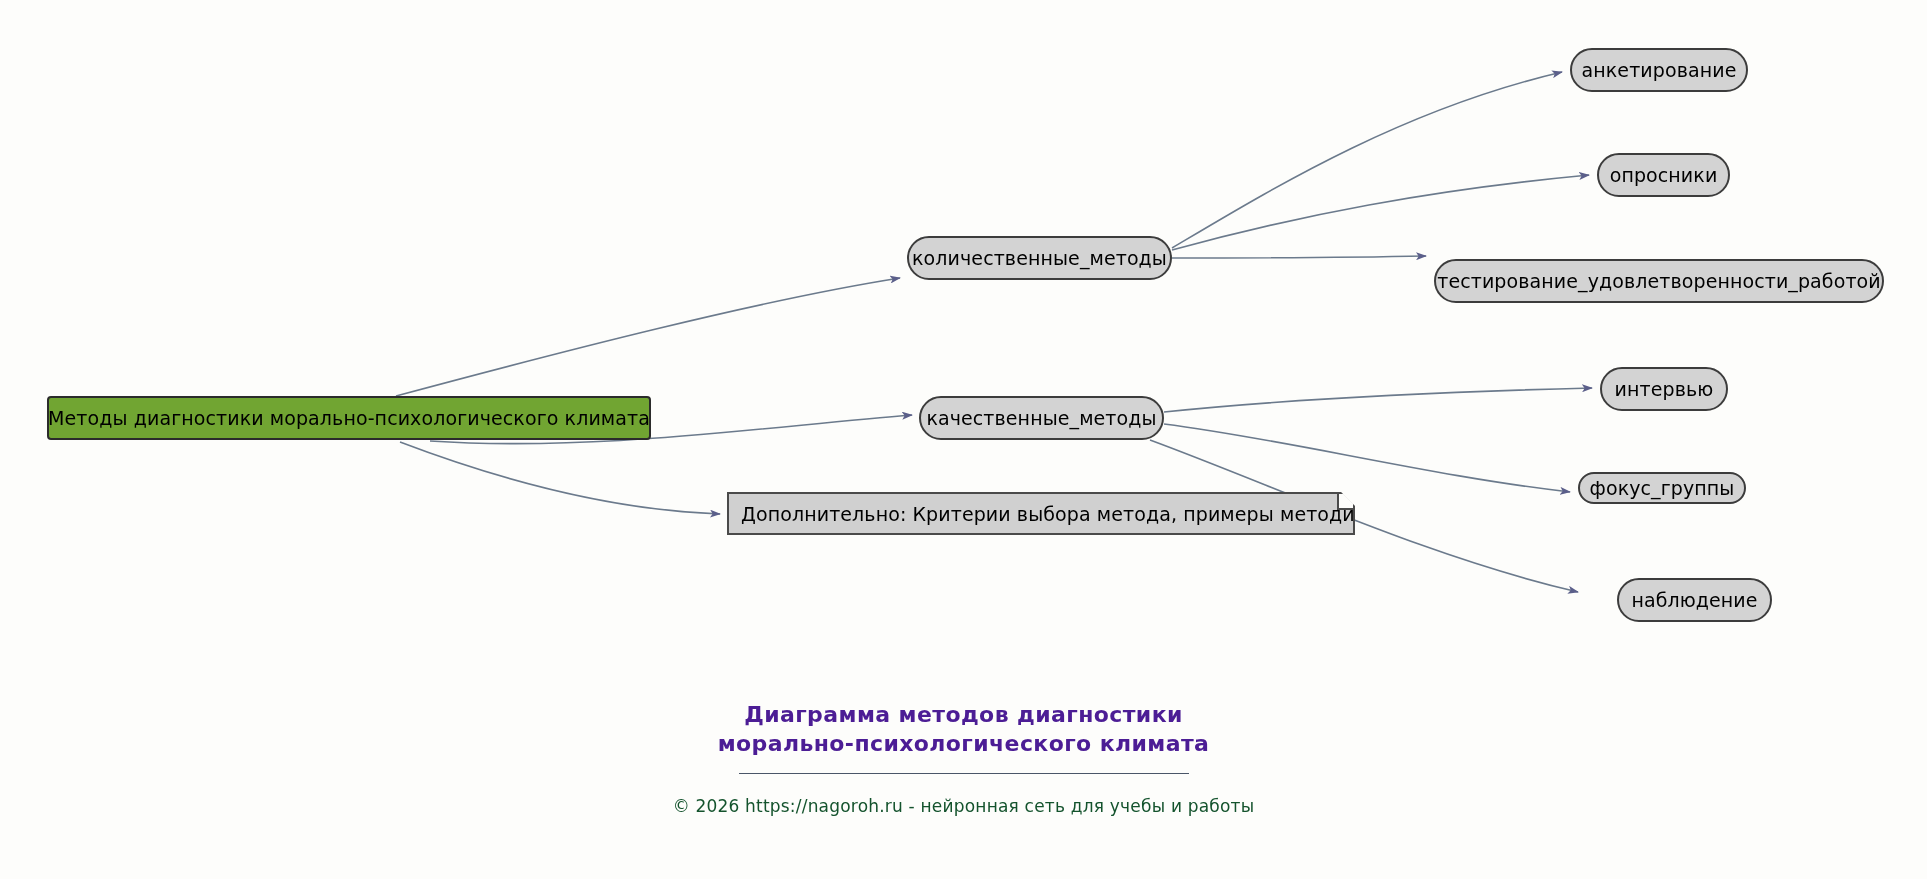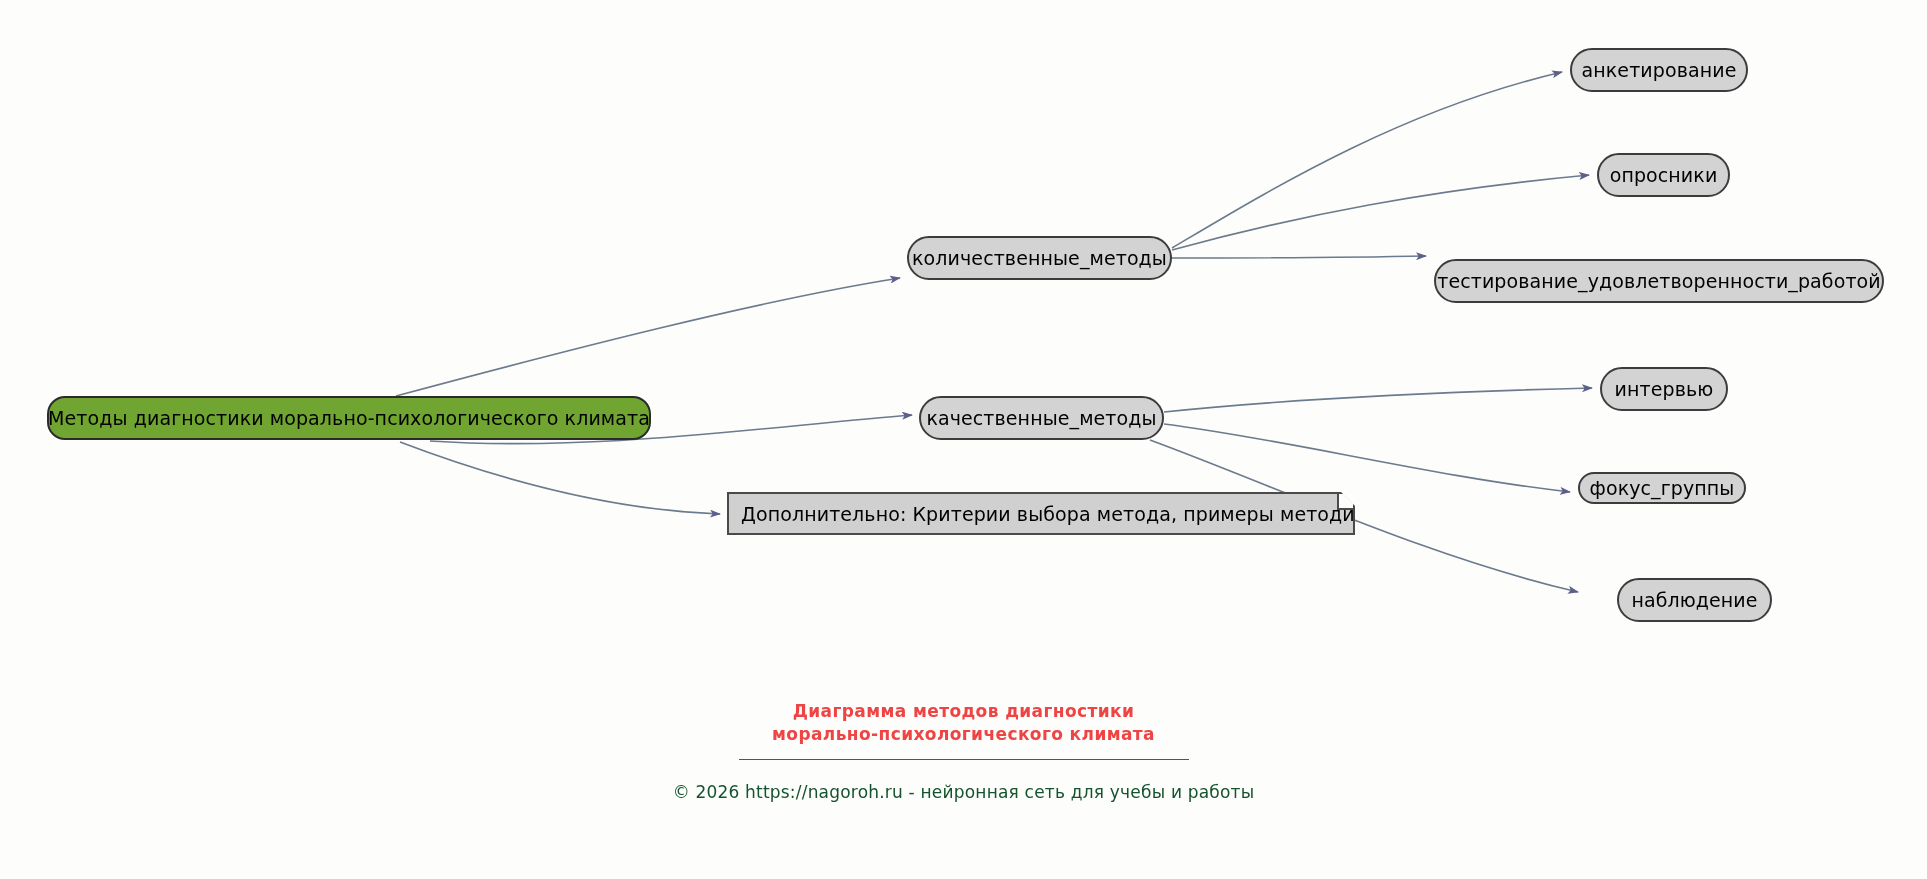--- a/index.html
+++ b/index.html
@@ -47,21 +47,21 @@
 
   .node-rounded {
     border: 2px solid #3c3c3c;
     border-radius: 22px;
     background: #d3d3d3;
   }
 
   .node-root {
     background: #71a532;
     border: 2px solid #2b2b2b;
-    border-radius: 18px;
+    border-radius: 4px;
     color: #000000;
   }
 
   
   .node-note {
     background: #d0d0d0;
     border: 2px solid #4a4a4a;
     border-radius: 0;
     justify-content: flex-start;
     padding-left: 12px;
@@ -81,23 +81,23 @@
 
   
   .caption-block {
     position: absolute;
     left: 0;
     right: 0;
     top: 700px;
     text-align: center;
   }
   .caption-title {
-    font-size: 17px;
+    font-size: 22px;
     font-weight: bold;
-    color: #ef4444;
+    color: #4c1d95;
     line-height: 1.33;
     letter-spacing: 0.4px;
   }
   .caption-rule {
     width: 450px;
     height: 1px;
     background: #4a5668;
     margin: 14px auto 0 auto;
   }
   .caption-footer {

